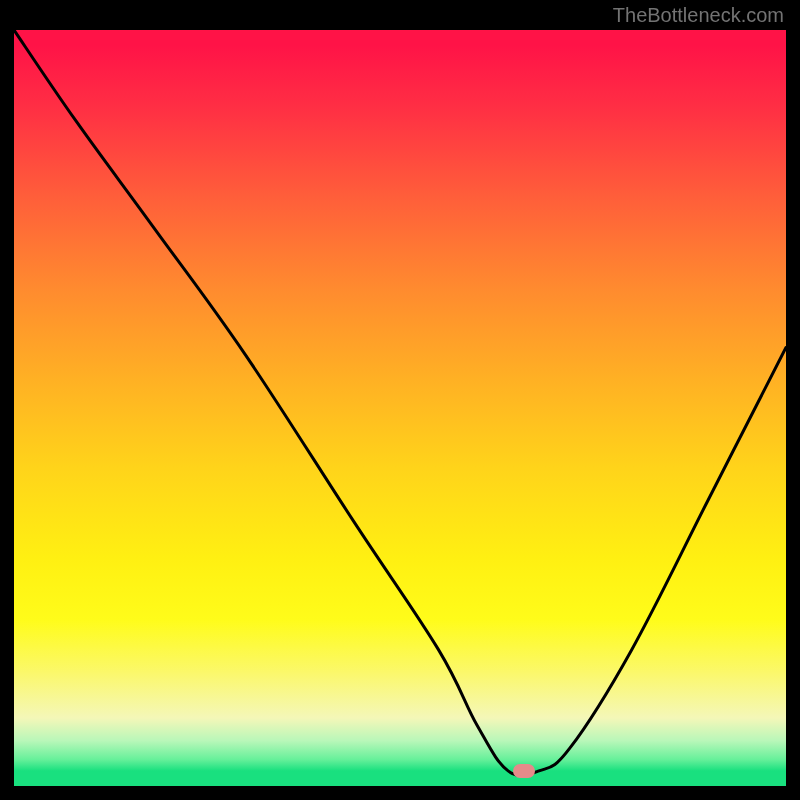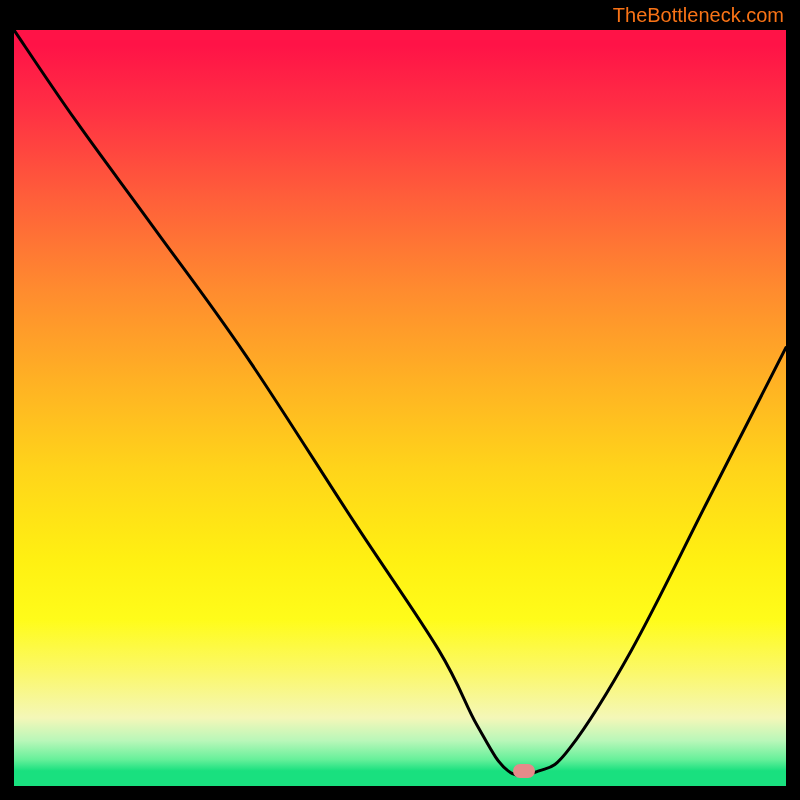--- a/index.html
+++ b/index.html
@@ -65,21 +65,21 @@
     width: 22px;
     height: 14px;
     border-radius: 7px;
     background: #e58a8a; 
     transform: translate(-50%, -50%);
   }
   .attribution {
     position: absolute;
     top: 4px;
     right: 16px;
-    color: #f97316;
+    color: #737373;
     font-size: 20px;
     font-weight: 400;
     letter-spacing: 0px;
     user-select: none;
   }
 </style>
 </head>
 <body>
 
 <div class="stage">

